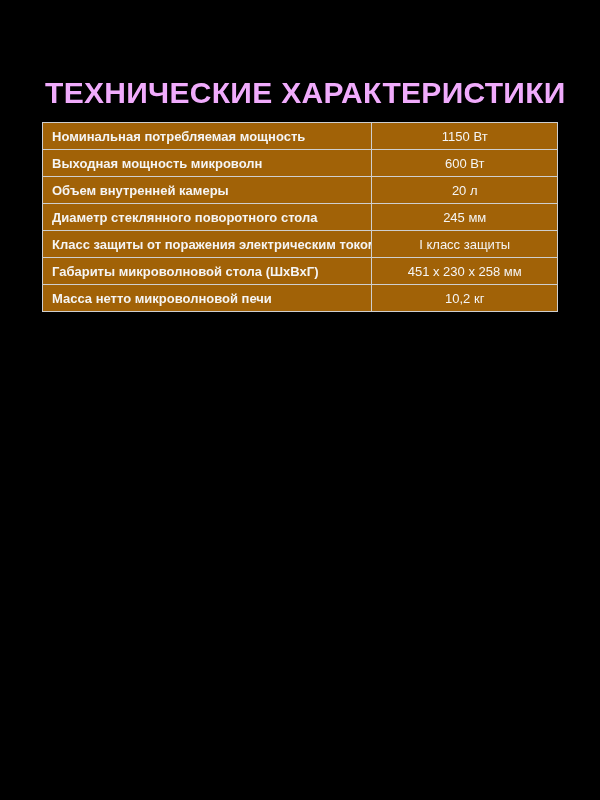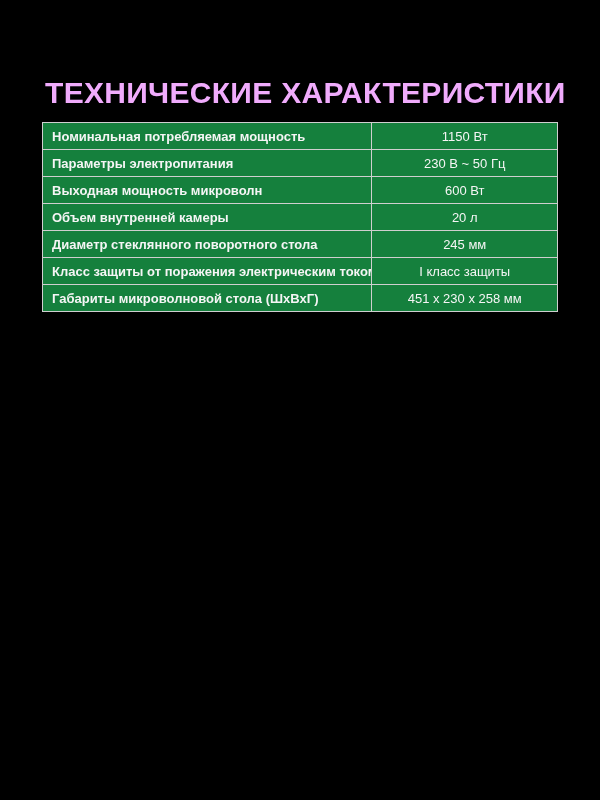--- a/index.html
+++ b/index.html
@@ -28,21 +28,21 @@
   }
   .specs-table {
     position: absolute;
     left: 42px;
     top: 122px;
     width: 516px;
     border-collapse: collapse;
     table-layout: fixed;
   }
   .specs-table td {
-    background: #15803d;
+    background: #a16207;
     border: 1px solid #cfcfcf;
     color: #f5f5f5;
     font-size: 13px;
     line-height: 15px;
     padding: 5px 9px 5px 9px;
     height: 16px;
     vertical-align: middle;
     white-space: nowrap;
     overflow: hidden;
   }
@@ -61,37 +61,37 @@
 
 <h1 class="page-title">ТЕХНИЧЕСКИЕ ХАРАКТЕРИСТИКИ</h1>
 
 <table class="specs-table">
   <tbody>
       <tr>
         <td class="label-cell">Номинальная потребляемая мощность</td>
         <td class="value-cell">1150 Вт</td>
       </tr>
       <tr>
-        <td class="label-cell">Параметры электропитания</td>
-        <td class="value-cell">230 В ~ 50 Гц</td>
-      </tr>
-      <tr>
         <td class="label-cell">Выходная мощность микроволн</td>
         <td class="value-cell">600 Вт</td>
       </tr>
       <tr>
         <td class="label-cell">Объем внутренней камеры</td>
         <td class="value-cell">20 л</td>
       </tr>
       <tr>
         <td class="label-cell">Диаметр стеклянного поворотного стола</td>
         <td class="value-cell">245 мм</td>
       </tr>
       <tr>
         <td class="label-cell">Класс защиты от поражения электрическим током</td>
         <td class="value-cell">I класс защиты</td>
       </tr>
       <tr>
         <td class="label-cell">Габариты микроволновой стола (ШхВхГ)</td>
         <td class="value-cell">451 х 230 х 258 мм</td>
       </tr>
+      <tr>
+        <td class="label-cell">Масса нетто микроволновой печи</td>
+        <td class="value-cell">10,2 кг</td>
+      </tr>
     </tbody>
 </table>
 
 </body></html>

